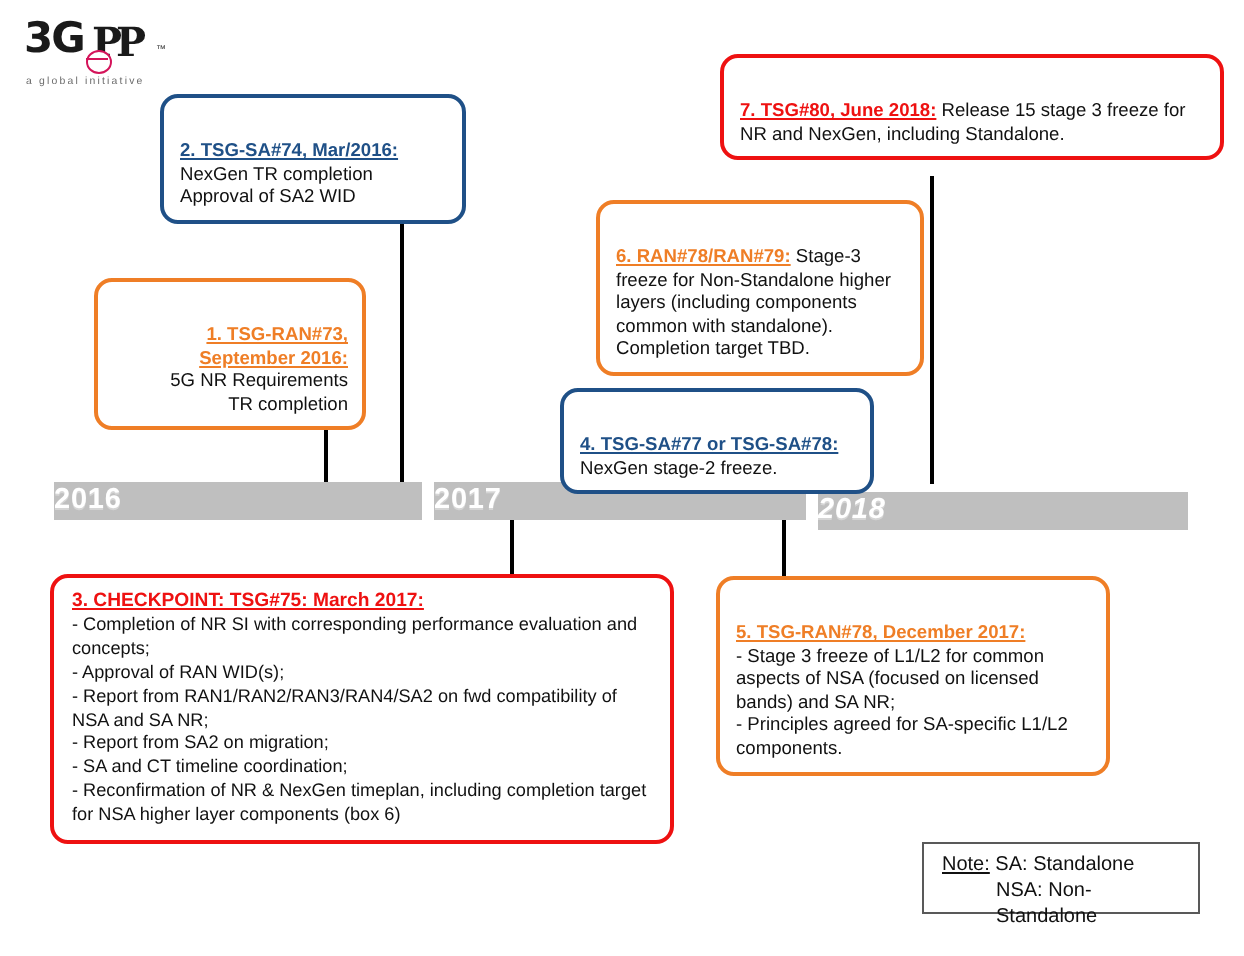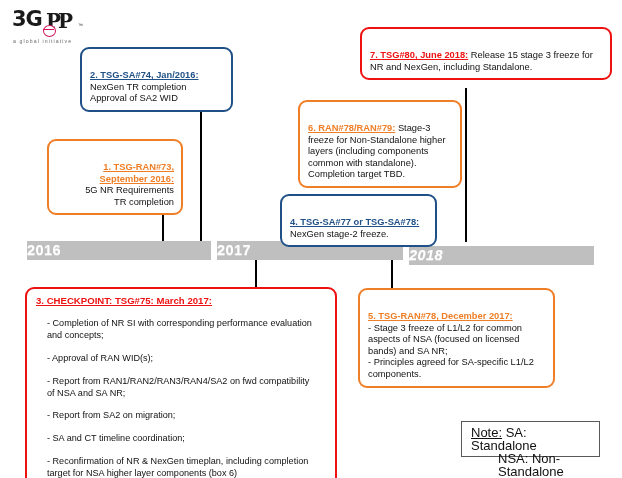--- a/index.html
+++ b/index.html
@@ -136,29 +136,29 @@
   .lines div { white-space: nowrap; }
 
   
   .box.checkpoint {
     font-size: 9.1px;
     line-height: 11.9px;
     padding: 6px 8px 6px 9px;
   }
   .box.checkpoint .hdr { font-size: 9.6px; }
   .box.checkpoint p {
-    margin: 11px;
+    margin: 0;
   }
 
   
   .note {
     position: absolute;
     border: 1.2px solid #595959;
     background: #ffffff;
-    font-size: 13px;
+    font-size: 10px;
     line-height: 13px;
     color: #111111;
     padding: 4px 8px 16px 9px;
     box-sizing: border-box;
   }
   .note u { text-decoration: underline; }
   .note-line2 { padding-left: 27px; }
 </style>
 </head>
 <body>
@@ -187,21 +187,21 @@
     <span>2016</span>
   </div>
   <div class="tl-seg" style="left:217px; top:241px; width:186px;">
     <span>2017</span>
   </div>
   <div class="tl-seg" style="left:409px; top:246px; width:185px;font-style:italic;">
     <span>2018</span>
   </div>
 
   <div class="box blue" style="left:80px; top:47px; width:153px;">
-    <div class="hdr blue">2. TSG-SA#74,  Jan/2016:</div>
+    <div class="hdr blue">2. TSG-SA#74,  Mar/2016:</div>
     <div class="lines">
       <div>NexGen  TR completion</div>
       <div>Approval of SA2 WID</div>
     </div>
   </div>
 
   <div class="box orange" style="left:47px; top:139px; width:136px;text-align:right;">
     <div class="hdr orange">1. TSG-RAN#73,</div>
     <div class="hdr orange">September 2016:</div>
     <div class="lines">

